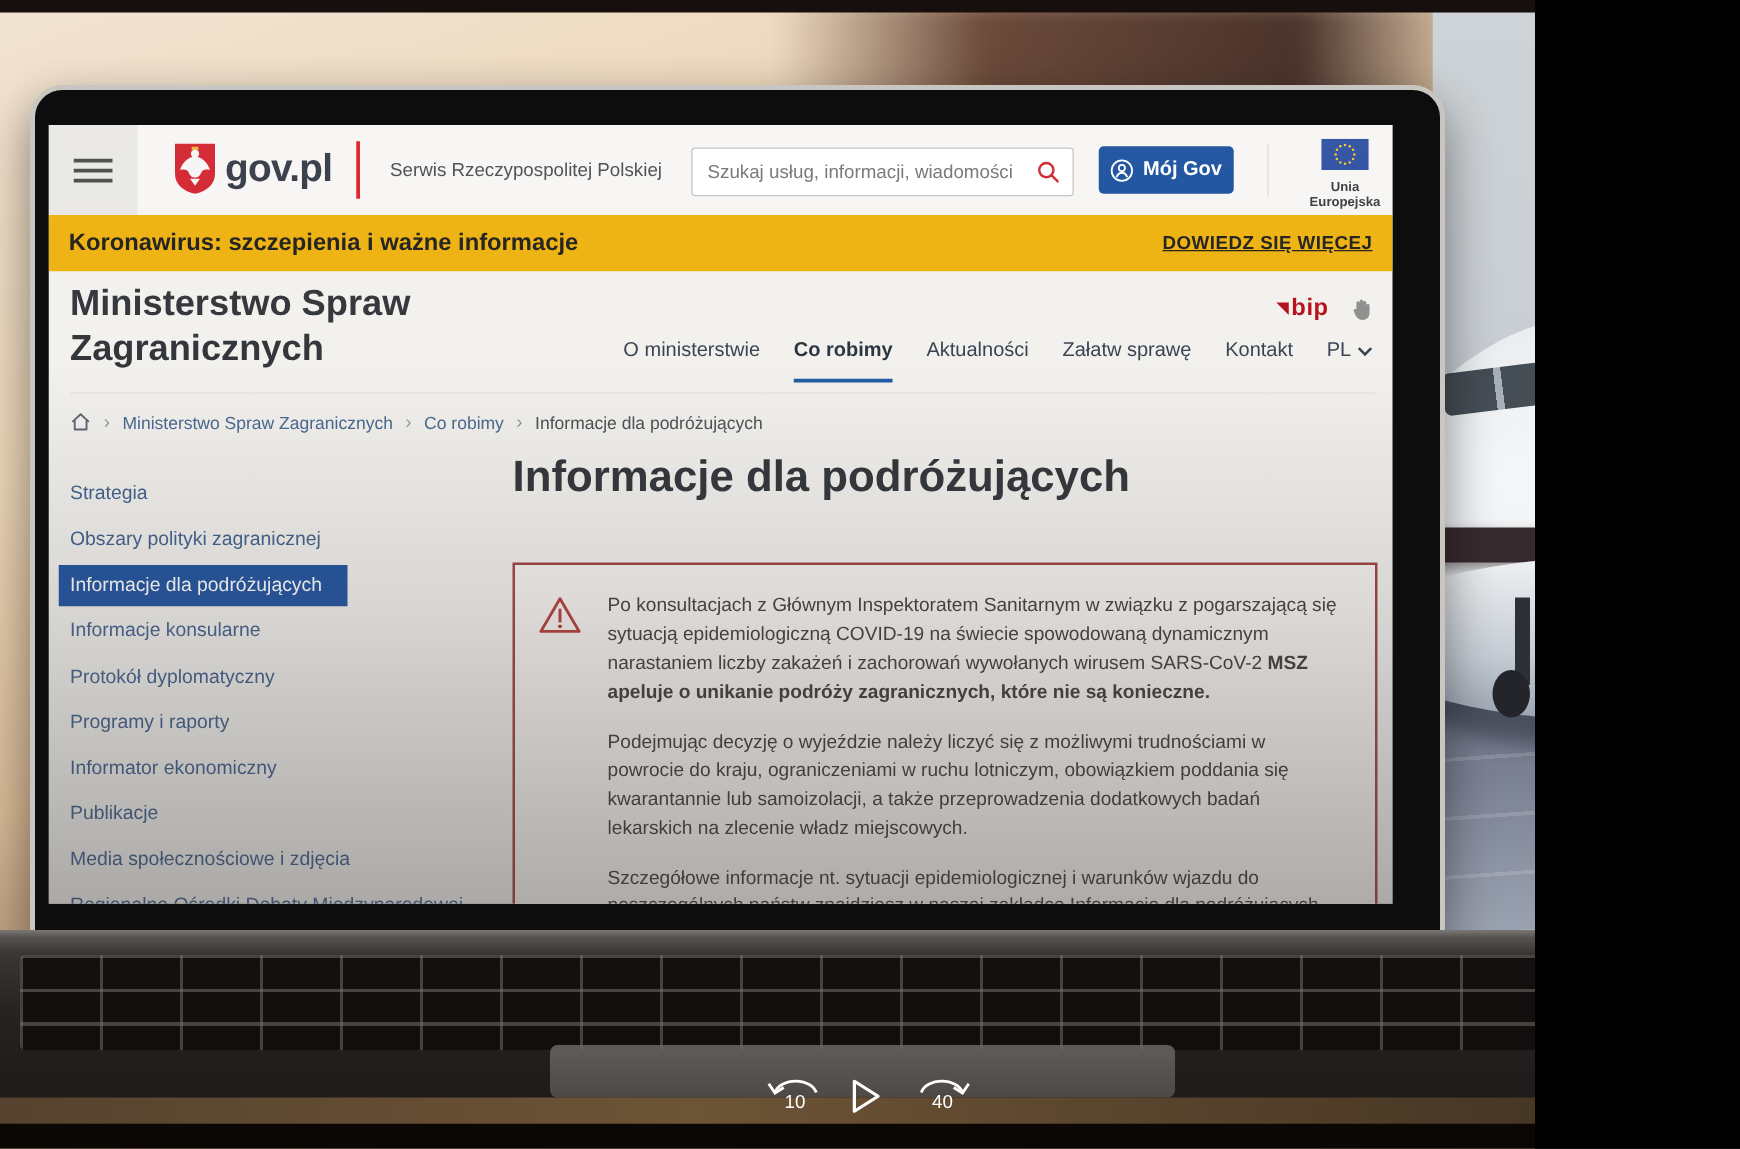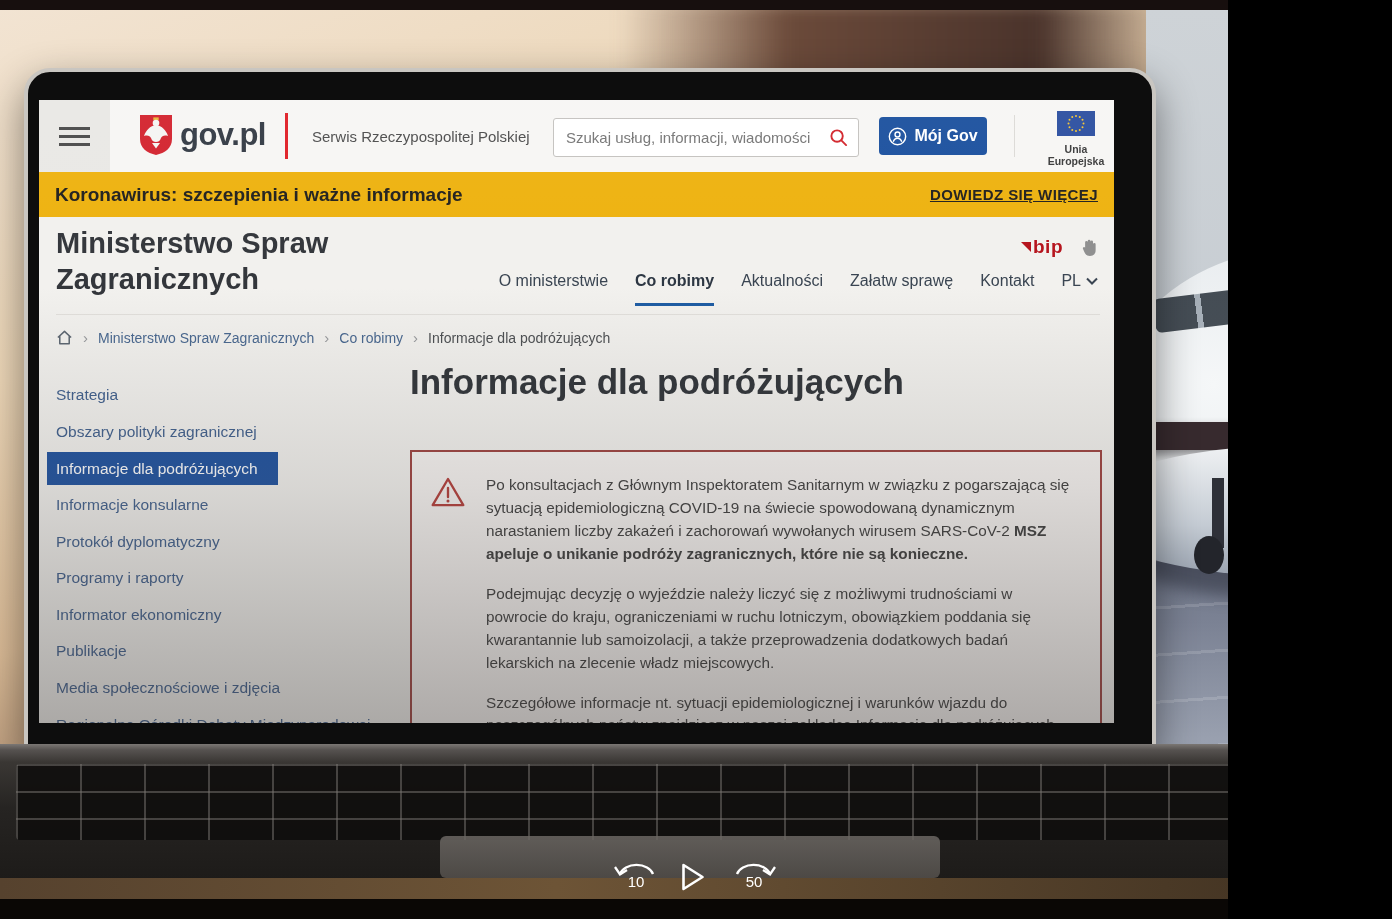--- a/index.html
+++ b/index.html
@@ -309,17 +309,17 @@
     <div class="pplay">
       <svg width="26" height="30" viewBox="0 0 26 30">
         <path d="M3.5 3 L22.5 15 L3.5 27 Z" fill="none" stroke="#fff" stroke-width="2.6" stroke-linejoin="round"></path>
       </svg>
     </div>
     <div class="pctl">
       <svg width="46" height="22" viewBox="0 0 46 22">
         <path d="M6 16 A 17 12 0 0 1 39 16" fill="none" stroke="#fff" stroke-width="2.3"></path>
         <polyline points="44,9 39,16.5 32,12" fill="none" stroke="#fff" stroke-width="2.3"></polyline>
       </svg>
-      <span class="pnum">50</span>
+      <span class="pnum">40</span>
     </div>
   </div>
 
 </div>
 
 </body></html>

